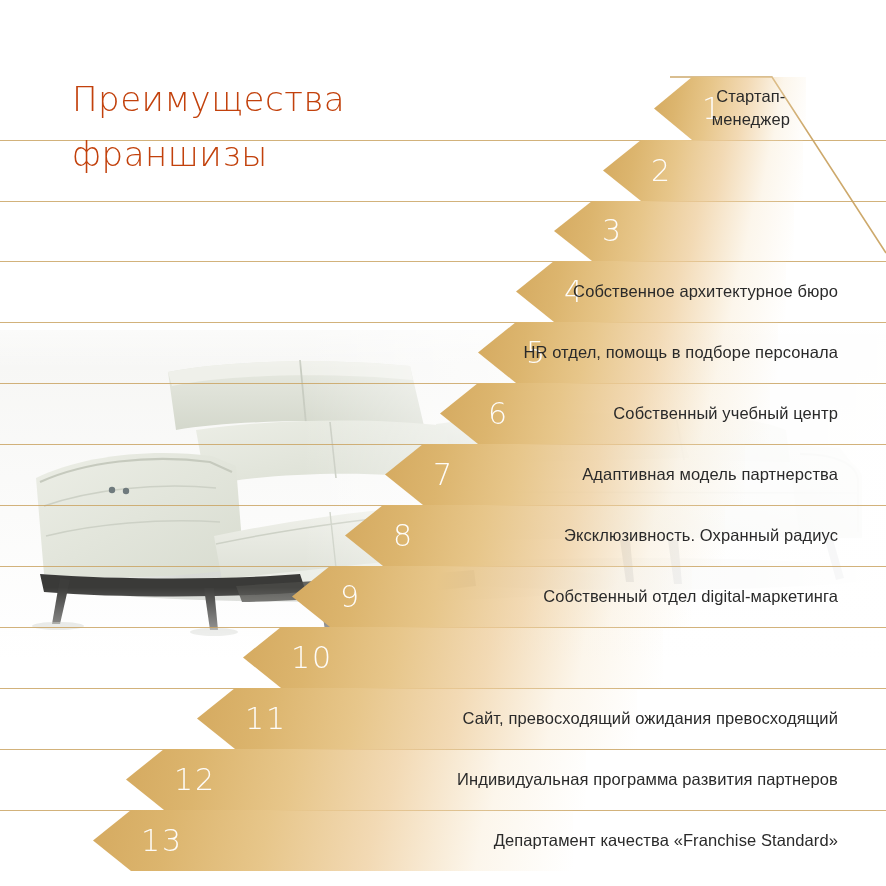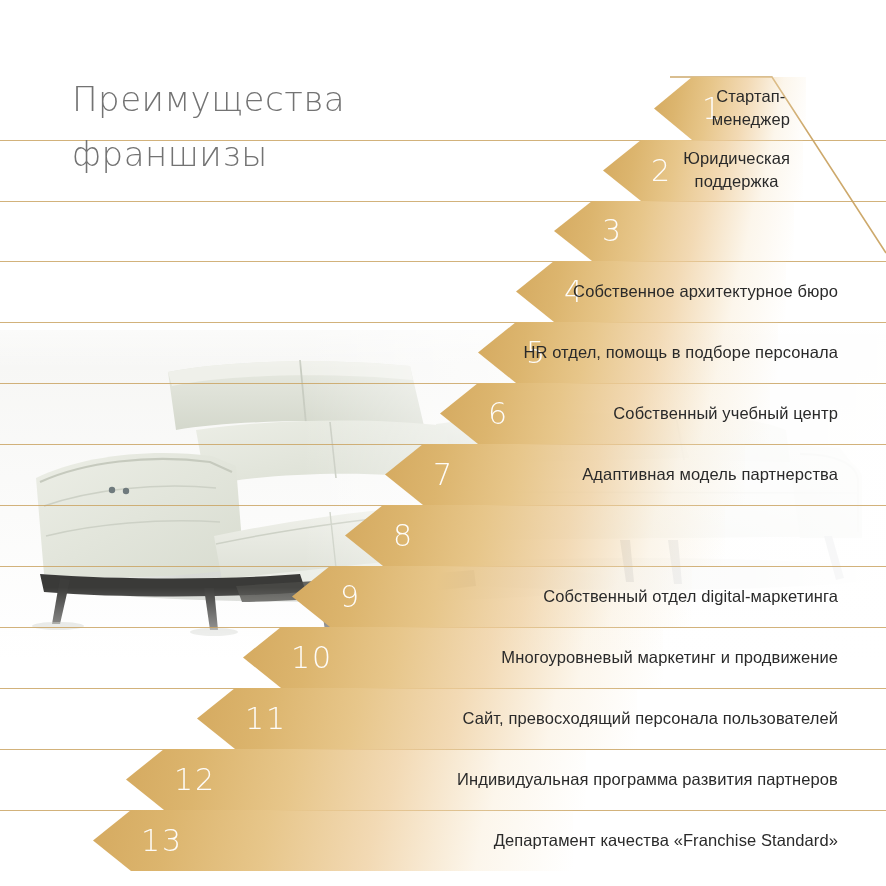--- a/index.html
+++ b/index.html
@@ -43,21 +43,21 @@
   }
 
   
   #title{
     position:absolute;
     left:72px; top:72px;
     width:430px;
     font-size:34px;
     line-height:1.62;
     letter-spacing:.5px;
-    color:#737373;
+    color:#c2410c;
     font-weight:300;
     font-family:"DejaVu Sans","Liberation Sans",sans-serif;
     white-space:pre-line;
     z-index:30;
   }
 
   
   #pyramid{
     position:absolute;left:0;top:0;width:886px;height:886px;
     z-index:12;pointer-events:none;
@@ -220,22 +220,20 @@
           <span class="num">1</span>
         </div>
         <div class="label" style="right: 96px;">Стартап-
 менеджер</div>
       </div>
       <div class="row r2 tall" style="top: 140px; height: 61px;">
         <div class="divider"></div>
         <div class="hex" style="left: 603px; width: 200px;">
           <span class="num">2</span>
         </div>
-        <div class="label" style="right: 96px;">Юридическая
-поддержка</div>
       </div>
       <div class="row r3 tall" style="top: 201px; height: 60px;">
         <div class="divider"></div>
         <div class="hex" style="left: 554px; width: 240px;">
           <span class="num">3</span>
         </div>
       </div>
       <div class="row r4" style="top: 261px; height: 61px;">
         <div class="divider"></div>
         <div class="hex" style="left: 516px; width: 270px;">
@@ -262,41 +260,41 @@
         <div class="hex" style="left: 385px; width: 360px;">
           <span class="num">7</span>
         </div>
         <div class="label">Адаптивная модель партнерства</div>
       </div>
       <div class="row r8" style="top: 505px; height: 61px;">
         <div class="divider"></div>
         <div class="hex" style="left: 345px; width: 380px;">
           <span class="num">8</span>
         </div>
+        <div class="label">Эксклюзивность. Охранный радиус</div>
       </div>
       <div class="row r9" style="top: 566px; height: 61px;">
         <div class="divider"></div>
         <div class="hex" style="left: 292px; width: 400px;">
           <span class="num">9</span>
         </div>
         <div class="label">Собственный отдел digital-маркетинга</div>
       </div>
       <div class="row r10" style="top: 627px; height: 61px;">
         <div class="divider"></div>
         <div class="hex" style="left: 243px; width: 420px;">
           <span class="num">10</span>
         </div>
-        <div class="label">Многоуровневый маркетинг и продвижение</div>
       </div>
       <div class="row r11" style="top: 688px; height: 61px;">
         <div class="divider"></div>
         <div class="hex" style="left: 197px; width: 440px;">
           <span class="num">11</span>
         </div>
-        <div class="label">Сайт, превосходящий персонала пользователей</div>
+        <div class="label">Сайт, превосходящий ожидания превосходящий</div>
       </div>
       <div class="row r12" style="top: 749px; height: 61px;">
         <div class="divider"></div>
         <div class="hex" style="left: 126px; width: 460px;">
           <span class="num">12</span>
         </div>
         <div class="label">Индивидуальная программа развития партнеров</div>
       </div>
       <div class="row r13" style="top: 810px; height: 61px;">
         <div class="divider"></div>

